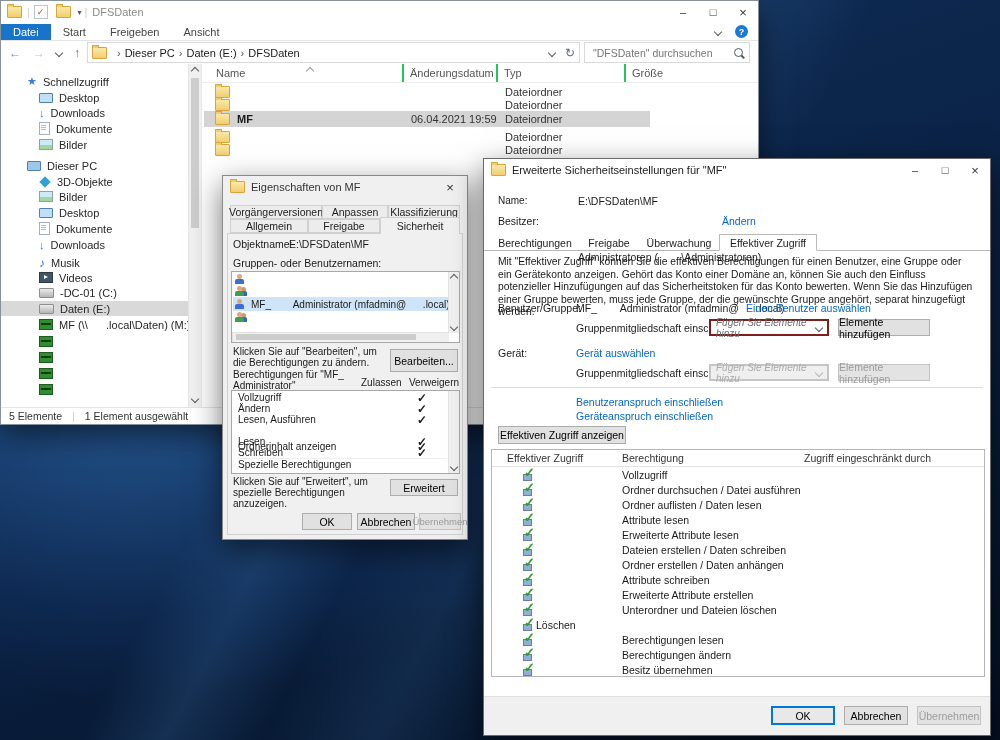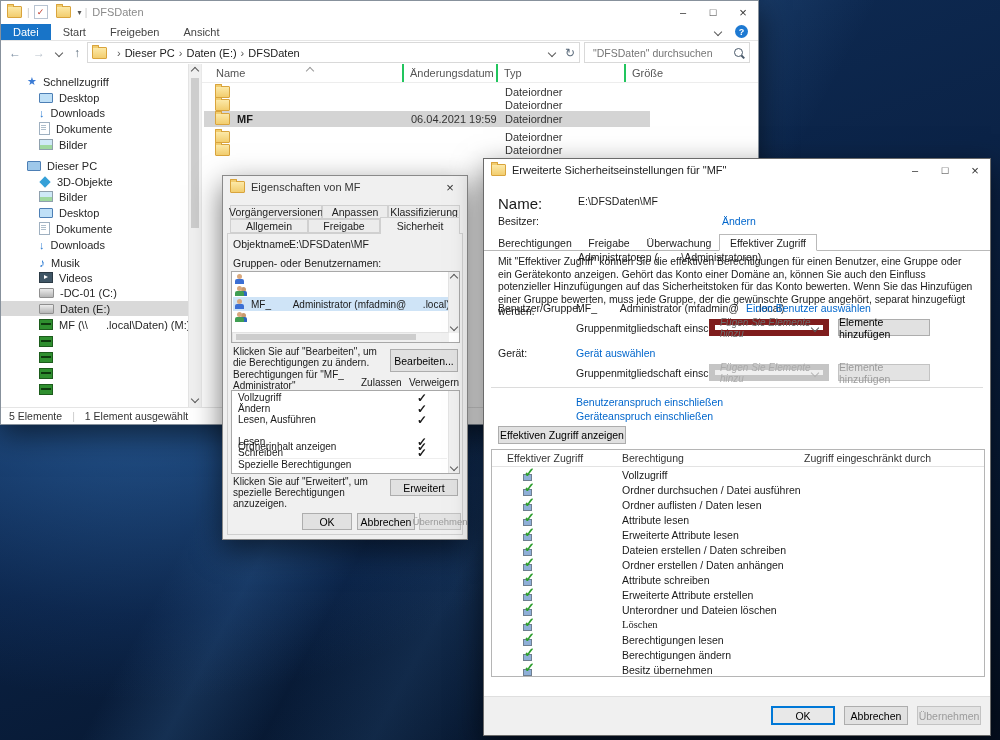--- a/index.html
+++ b/index.html
@@ -44,21 +44,21 @@
   .uicon.grp::before{box-shadow:4px 1px 0 #c99a6e;}
   .uicon.grp::after{background:#3f9e52;box-shadow:3px 0 0 #2f66c0;}
   .fx{position:relative;width:15px;height:12px;display:inline-block;flex:none;}
   .fx::after{content:"";position:absolute;left:2px;bottom:0;width:7px;height:5px;background:#8fb0d8;border:1px solid #6f7f90;}
   .fx::before{content:"✓";position:absolute;left:3px;top:-4px;color:#2e9e2e;font-weight:bold;font-size:13px;z-index:1;}
   
   .btn{position:absolute;display:flex;align-items:center;justify-content:center;background:#e1e1e1;border:1px solid #adadad;font-size:10.5px;color:#000;box-sizing:border-box;}
   .btn.default{border:2px solid #0078d7;}
   .btn.disabled{color:#9b9b9b;background:#e3e3e3;border-color:#c3c3c3;}
   .link{color:#0066cc;font-size:10.5px;}
-  .combo{position:absolute;display:flex;align-items:center;justify-content:space-between;background:#fff;border:6px solid #7f1d1d;font-size:10px;font-style:italic;color:#6d6d6d;padding:0 5px;box-sizing:border-box;}
+  .combo{position:absolute;display:flex;align-items:center;justify-content:space-between;background:#fff;border:2px solid #7f1d1d;font-size:10px;font-style:italic;color:#6d6d6d;padding:0 5px;box-sizing:border-box;}
   .combo.disabled{background:#efefef;border-color:#c5c5c5;color:#ababab;}
   .check{font-size:12px;font-weight:bold;color:#1a1a1a;}
   
   .ribtab{padding:2px 12px;font-size:11px;color:#444;}
   .ribtab.active{background:#1874c8;color:#fff;}
   .crumbsep{color:#555;font-size:11px;margin:0 4px;}
   .colhead{position:absolute;top:0;height:100%;display:flex;align-items:center;font-size:11px;color:#555;border-left:2px solid #22c55e;padding-left:6px;box-sizing:border-box;}
   .filerow{position:absolute;left:2px;right:108px;height:13px;display:flex;align-items:center;font-size:11px;color:#1a1a1a;}
   .siderow{position:absolute;left:0;width:186px;height:15px;display:flex;align-items:center;gap:6px;font-size:11px;color:#262626;}
   .scroll{position:absolute;background:#f0f0f0;border-left:1px solid #e3e3e3;}
@@ -366,21 +366,21 @@
   <div class="win" id="adv" style="left:483px;top:158px;width:506px;height:576px;z-index:10;border-color:#6a6a6a;">
     <div class="titlebar">
       <span class="folder" style="margin:0 6px 0 7px;"></span>
       <span style="color:#222;">Erweiterte Sicherheitseinstellungen für "MF"</span>
       <div class="capbtns">
         <span class="capbtn">–</span>
         <span class="capbtn">□</span>
         <span class="capbtn" style="font-size:13px;">×</span>
       </div>
     </div>
-    <div class="abs" style="left:14px;top:36px;font-size:15px;">Name:</div>
+    <div class="abs" style="left:14px;top:36px;font-size:10px;">Name:</div>
     <div class="abs" style="left:94px;top:36px;font-size:10.5px;">E:\DFSDaten\MF</div>
     <div class="abs" style="left:14px;top:56px;font-size:10.5px;">Besitzer:</div>
     <div class="abs pre" style="left:94px;top:56px;font-size:10.5px;margin-top:36px;">Administratoren (        \Administratoren)</div>
     <a class="abs link" style="left:238px;top:56px;">Ändern</a>
 
     <div class="atab" style="left:7px;top:75px;width:88px;">Berechtigungen</div>
     <div class="atab" style="left:95px;top:75px;width:60px;">Freigabe</div>
     <div class="atab" style="left:155px;top:75px;width:80px;">Überwachung</div>
     <div class="atab active" style="left:235px;top:75px;width:98px;">Effektiver Zugriff</div>
     <div class="abs" style="left:0;top:91px;right:0;height:1px;background:#b9b9b9;"></div>
@@ -454,21 +454,21 @@
       <div class="tblrow" style="top:137px;">
           <span class="fx" style="margin-left:28px;"></span>
           <span style="margin-left:86px;">Erweiterte Attribute erstellen</span>
         </div>
       <div class="tblrow" style="top:152px;">
           <span class="fx" style="margin-left:28px;"></span>
           <span style="margin-left:86px;">Unterordner und Dateien löschen</span>
         </div>
       <div class="tblrow" style="top:167px;">
           <span class="fx" style="margin-left:28px;"></span>
-          <span style="margin-left:86px;font-family:Liberation Serif, serif;">Löschen</span>
+          <span style="">Löschen</span>
         </div>
       <div class="tblrow" style="top:182px;">
           <span class="fx" style="margin-left:28px;"></span>
           <span style="margin-left:86px;">Berechtigungen lesen</span>
         </div>
       <div class="tblrow" style="top:197px;">
           <span class="fx" style="margin-left:28px;"></span>
           <span style="margin-left:86px;">Berechtigungen ändern</span>
         </div>
       <div class="tblrow" style="top:212px;">

